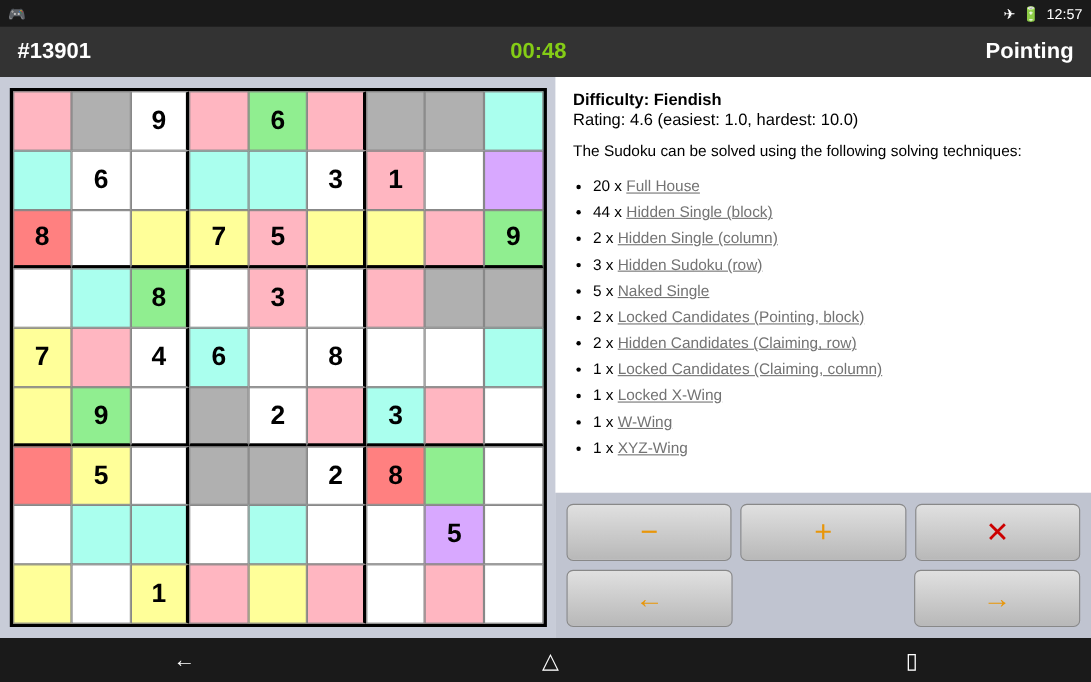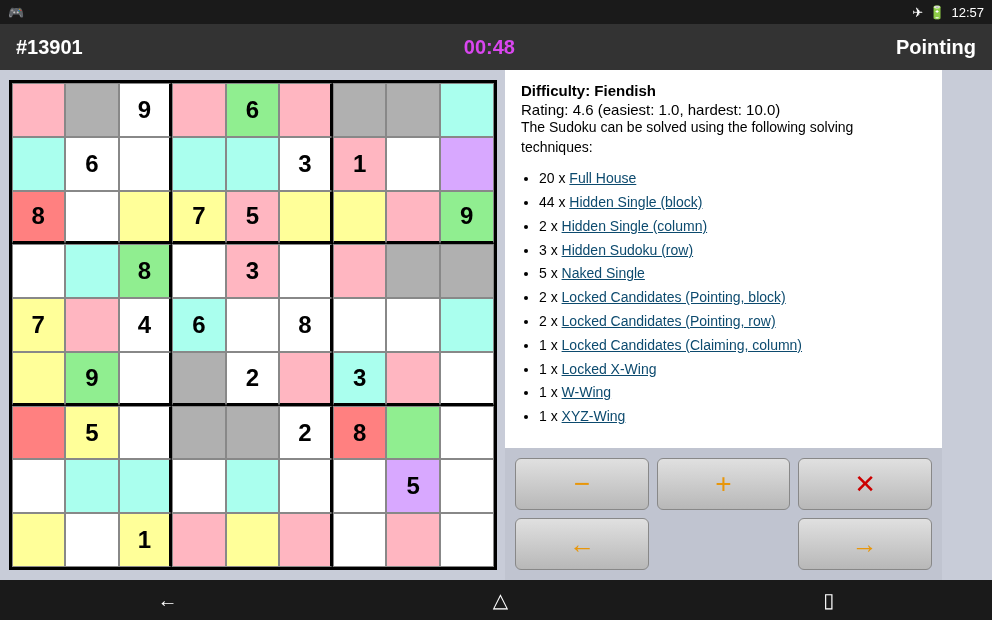--- a/index.html
+++ b/index.html
@@ -29,21 +29,21 @@
     #top-bar {
       width: 992px;
       height: 46px;
       background: #333;
       display: flex;
       align-items: center;
       justify-content: space-between;
       padding: 0 16px;
     }
     #top-bar .puzzle-id { color: white; font-size: 20px; font-weight: bold; }
-    #top-bar .timer { color: #d946ef; font-size: 20px; font-weight: bold; }
+    #top-bar .timer { color: #84cc16; font-size: 20px; font-weight: bold; }
     #top-bar .difficulty { color: white; font-size: 20px; font-weight: bold; }
 
     
     #main-content {
       width: 992px;
       height: 510px;
       background: #c8ccd8;
       display: flex;
       flex-direction: row;
     }
@@ -76,21 +76,21 @@
       align-items: center;
       justify-content: center;
       font-size: 22px;
       font-weight: bold;
       color: #000;
       position: relative;
     }
 
     
     #right-panel {
-      width: 437px;
+      width: 487px;
       height: 510px;
       background: #dde0ea;
       display: flex;
       flex-direction: column;
     }
 
     #info-section {
       padding: 12px 16px 8px 16px;
       flex: 1;
       background: #ffffff;
@@ -99,35 +99,36 @@
 
     #info-section .difficulty-label {
       font-size: 15px;
       font-weight: bold;
       color: #000;
       margin-bottom: 2px;
     }
     #info-section .rating {
       font-size: 15px;
       color: #000;
+      margin-bottom: 10px;
     }
     #info-section .description {
       font-size: 14px;
       color: #000;
       margin-bottom: 10px;
       line-height: 1.4;
     }
     #info-section ul {
       list-style: disc;
       padding-left: 18px;
       font-size: 14px;
       line-height: 1.7;
     }
     #info-section ul li { color: #000; }
-    #info-section ul li a { color: #0c4a6e; text-decoration: underline; }
+    #info-section ul li a { color: #737373; text-decoration: underline; }
     #info-section .technique-count { color: #000; }
 
     
     #buttons-area {
       background: #c0c4d0;
       padding: 10px 10px;
       display: flex;
       flex-direction: column;
       gap: 8px;
     }
@@ -330,21 +331,21 @@
       <div class="difficulty-label">Difficulty: Fiendish</div>
       <div class="rating">Rating: 4.6 (easiest: 1.0, hardest: 10.0)</div>
       <div class="description">The Sudoku can be solved using the following solving techniques:</div>
       <ul id="techniques-list">
       <li><span class="technique-count">20 x </span><a href="#">Full House</a></li>
           <li><span class="technique-count">44 x </span><a href="#">Hidden Single (block)</a></li>
           <li><span class="technique-count">2 x </span><a href="#">Hidden Single (column)</a></li>
           <li><span class="technique-count">3 x </span><a href="#">Hidden Sudoku (row)</a></li>
           <li><span class="technique-count">5 x </span><a href="#">Naked Single</a></li>
           <li><span class="technique-count">2 x </span><a href="#">Locked Candidates (Pointing, block)</a></li>
-          <li><span class="technique-count">2 x </span><a href="#">Locked Candidates (Pointing, row)</a></li>
+          <li><span class="technique-count">2 x </span><a href="#">Hidden Candidates (Claiming, row)</a></li>
           <li><span class="technique-count">1 x </span><a href="#">Locked Candidates (Claiming, column)</a></li>
           <li><span class="technique-count">1 x </span><a href="#">Locked X-Wing</a></li>
           <li><span class="technique-count">1 x </span><a href="#">W-Wing</a></li>
           <li><span class="technique-count">1 x </span><a href="#">XYZ-Wing</a></li>
         </ul>
     </div>
     <div id="buttons-area">
       <div class="btn-row">
         <div class="btn btn-minus">−</div>
         <div class="btn btn-plus">+</div>

